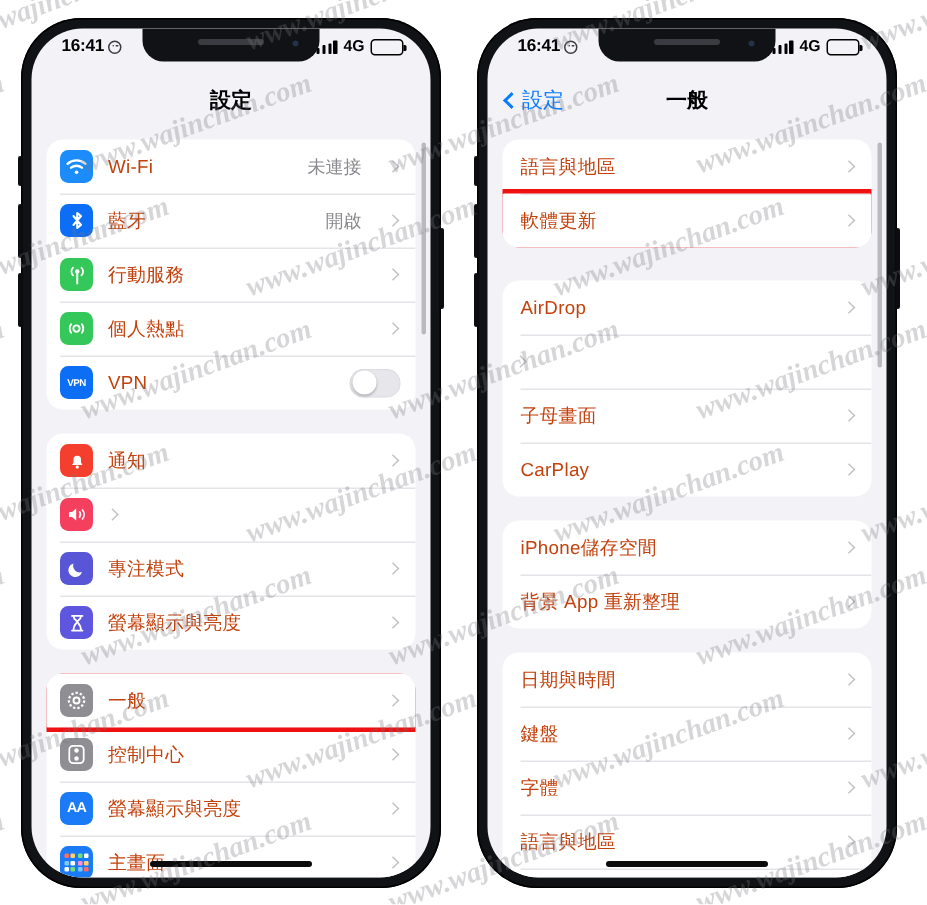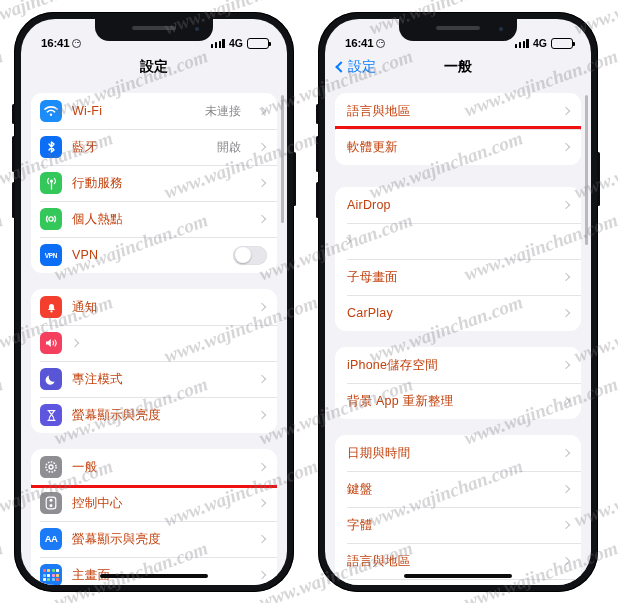--- a/index.html
+++ b/index.html
@@ -51,21 +51,21 @@
   .sbtn { position:absolute; background:#0c0d10; border-radius:2px; }
   .phone .sb-sil { left:-2px; top:92px;  width:3px; height:20px; }
   .phone .sb-up  { left:-2px; top:124px; width:3px; height:36px; }
   .phone .sb-dn  { left:-2px; top:170px; width:3px; height:36px; }
   .phone .sb-pw  { right:-2px; top:140px; width:3px; height:54px; }
 
   
   .statusbar {
     position: relative; z-index: 20;
     height: 30px;
-    display: flex; align-items: flex-end; justify-content: space-between;
+    display: flex; align-items: flex-start; justify-content: space-between;
     padding: 6px 18px 0 20px;
     font-size: 11.5px; font-weight: bold; color: #000; gap: 28px;
   }
   .sb-left { display:flex; align-items:center; gap:3px; letter-spacing:-0.2px; }
   .sb-face {
     width:9px; height:9px; border-radius:50%;
     border:1.1px solid #3c3c43; position:relative; display:inline-block;
   }
   .sb-face::before, .sb-face::after{
     content:''; position:absolute; top:2px; width:1.2px; height:1.2px;

